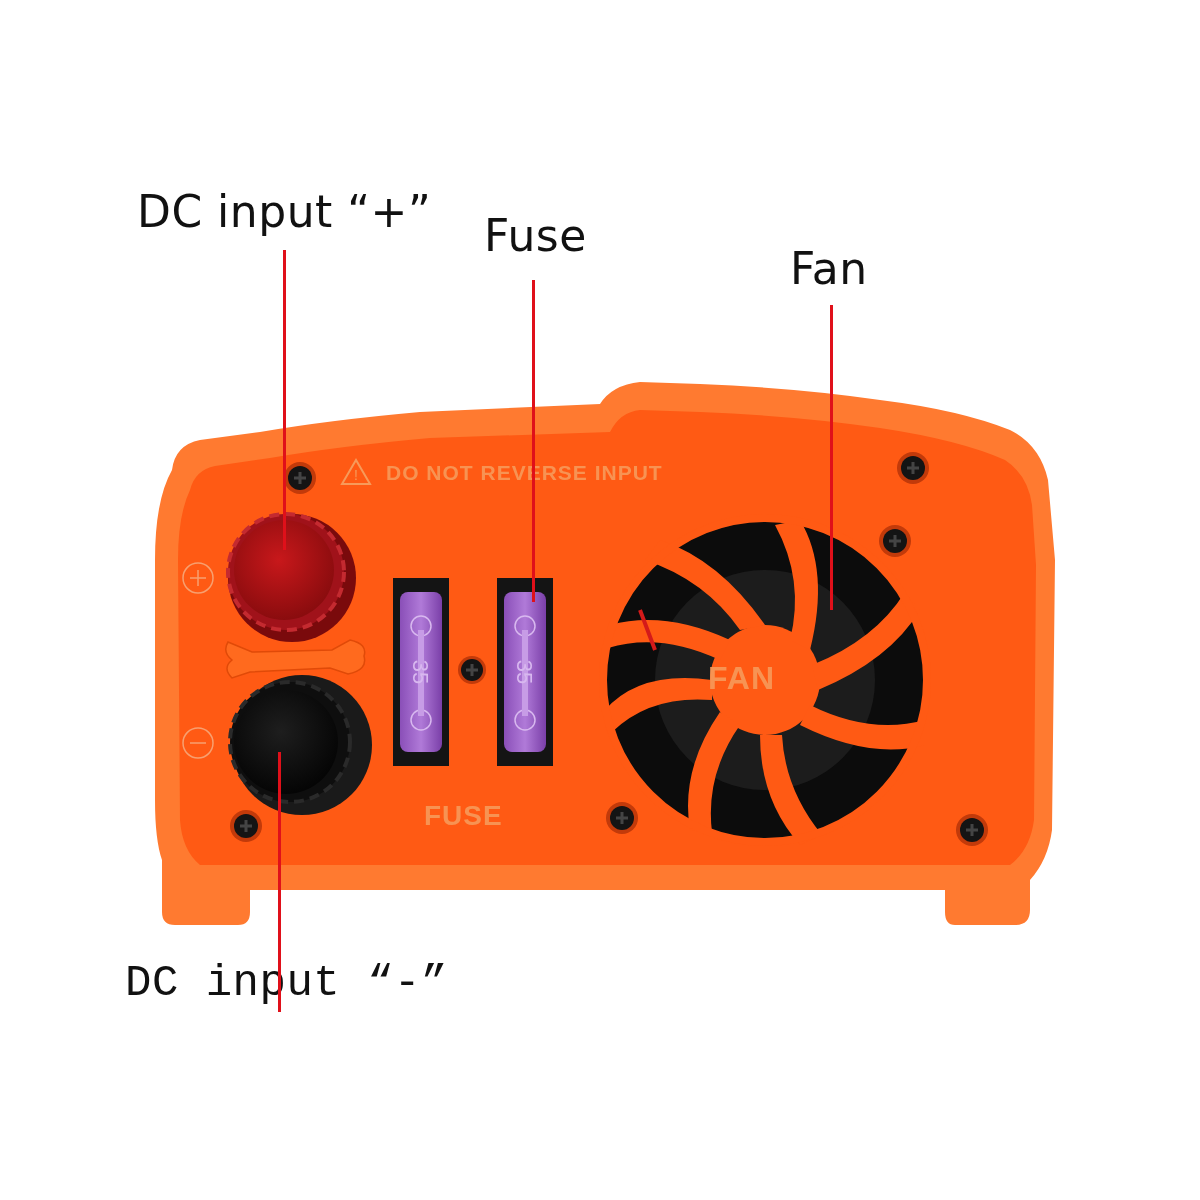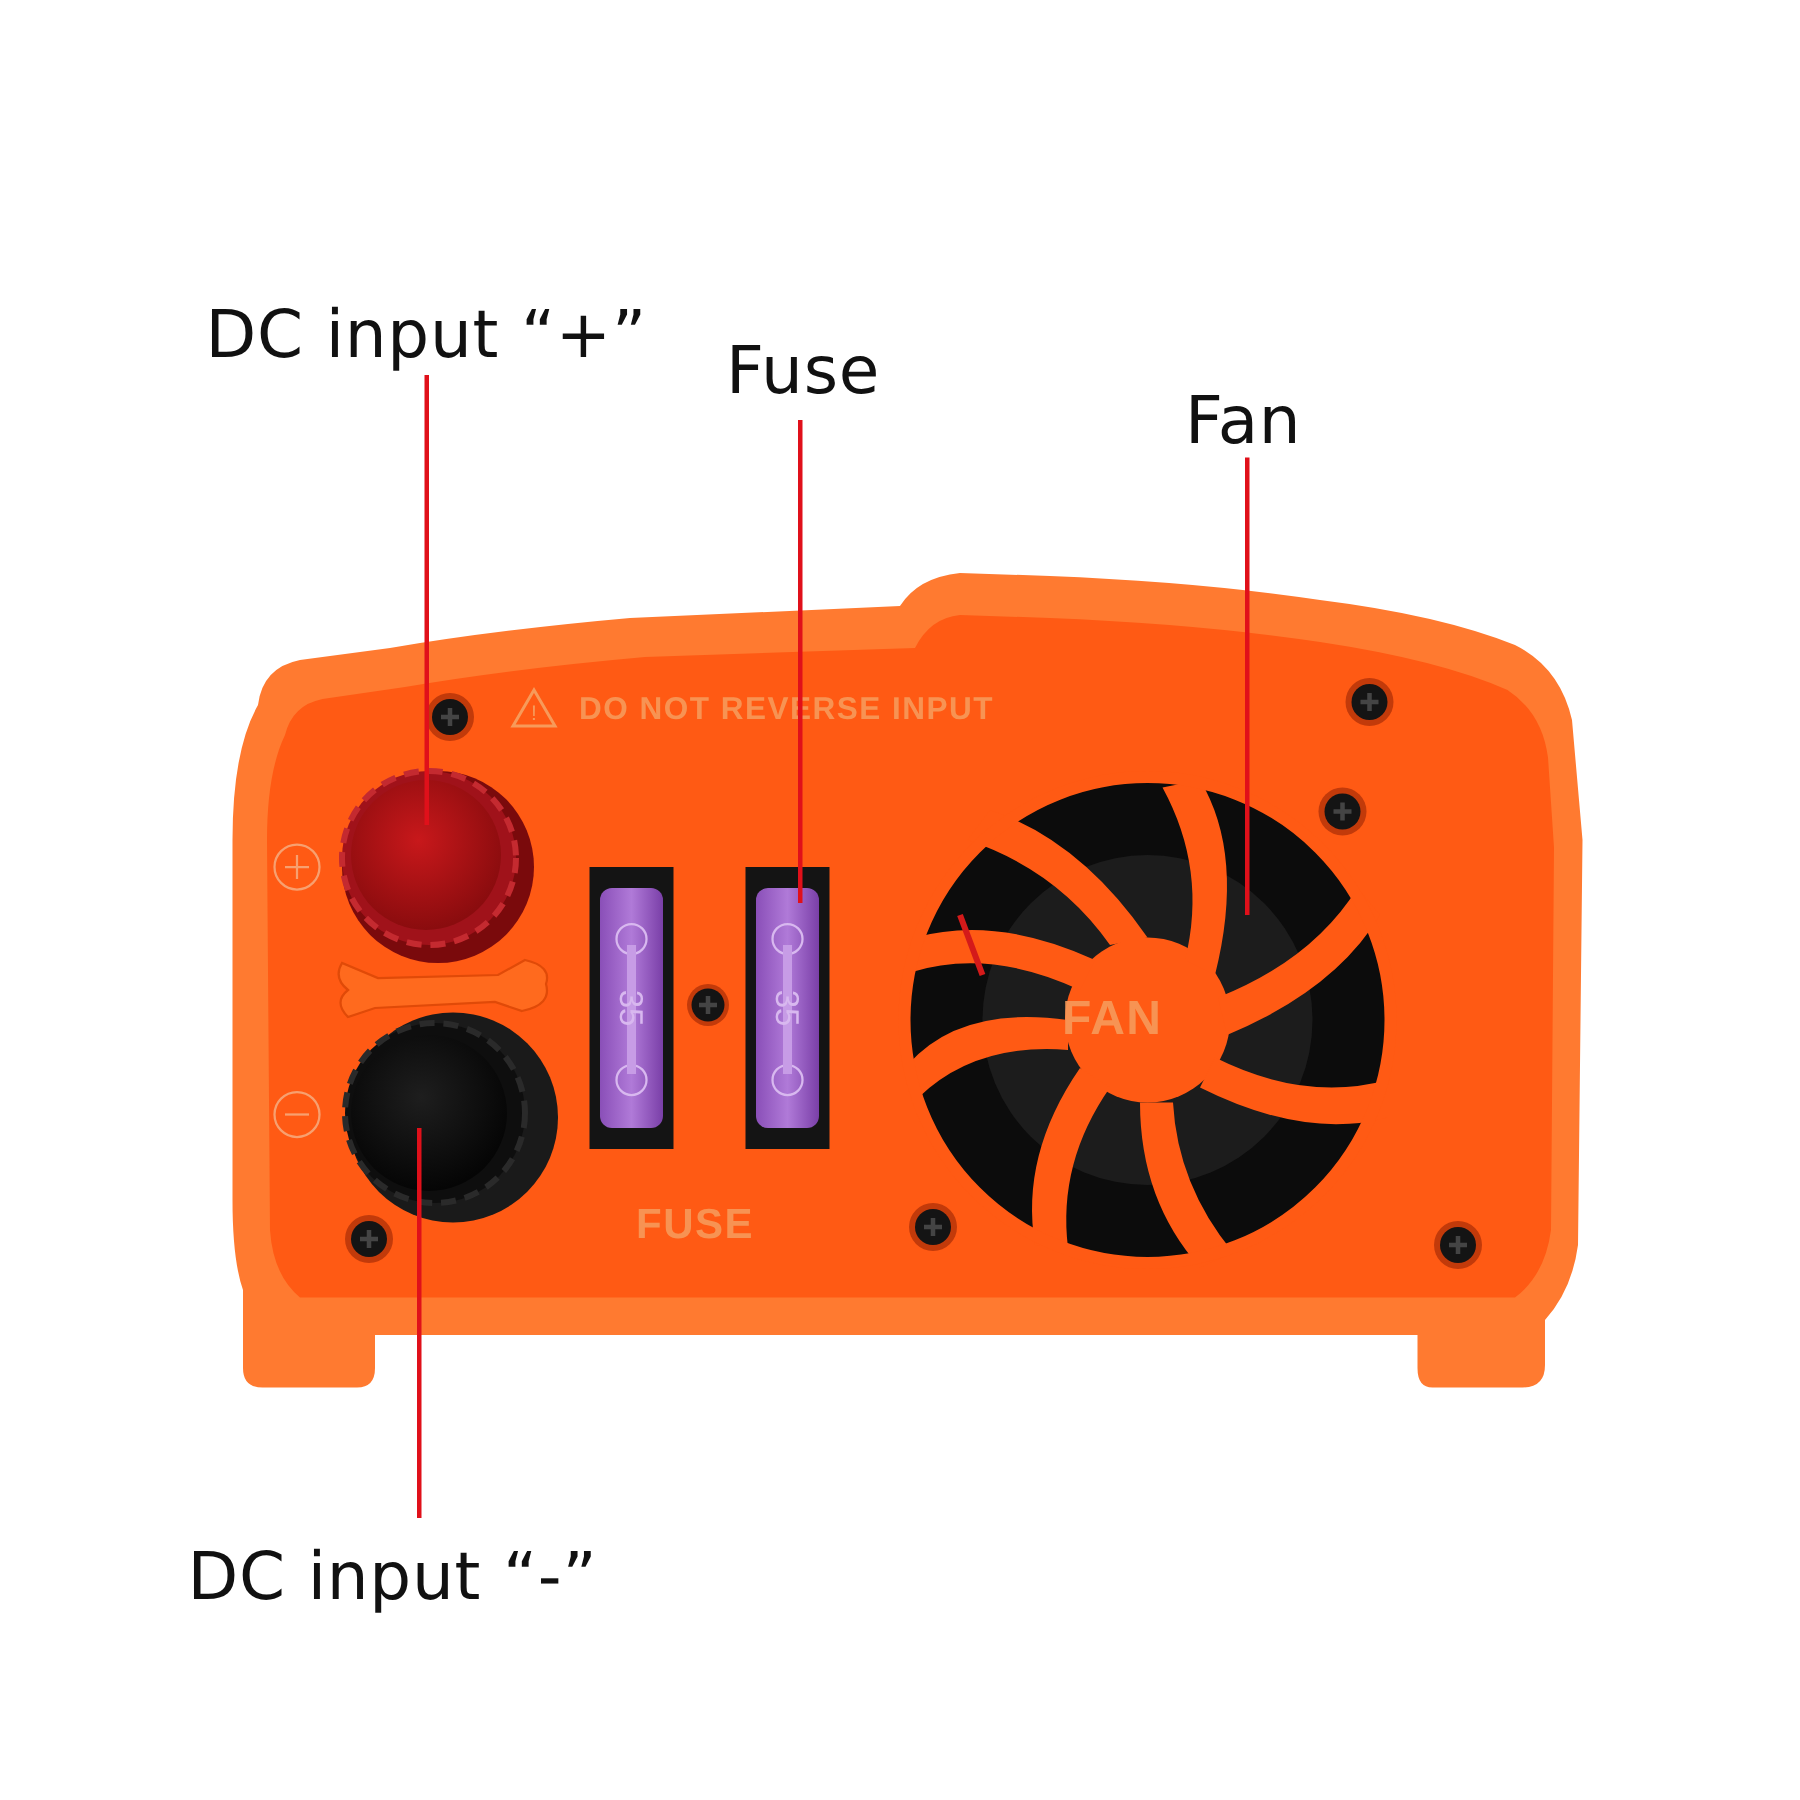--- a/index.html
+++ b/index.html
@@ -1,17 +1,17 @@
 <!DOCTYPE html>
 <html><head>
 <meta charset="utf-8">
 <style>
   html, body { margin: 0; padding: 0; background: #ffffff; }
   body { width: 1200px; height: 1200px; position: relative; overflow: hidden; font-family: "DejaVu Sans", sans-serif; }
-  .label { position: absolute; color: #111; font-size: 44px; font-weight: normal; white-space: nowrap; letter-spacing: 0.5px; font-family: "DejaVu Sans", sans-serif; margin-top: 12px; }
+  .label { position: absolute; color: #111; font-size: 44px; font-weight: normal; white-space: nowrap; letter-spacing: 0.5px; font-family: "DejaVu Sans", sans-serif; }
   .leader { position: absolute; width: 3px; background: #e0101a; z-index: 5; }
   svg.panel { position: absolute; left: 0; top: 0; }
   .emboss { position: absolute; color: #f79a5a; font-family: "Liberation Sans", sans-serif; font-weight: bold; letter-spacing: 1px; opacity: 0.9; }
 </style>
 </head>
 <body>
 
 <svg class="panel" width="1200" height="1200" viewBox="0 0 1200 1200">
   <defs>
     <radialGradient id="redcap" cx="45%" cy="40%" r="60%">
@@ -131,18 +131,18 @@
   </g>
 </svg>
 
 <div class="emboss" style="left:386px; top:461px; font-size:21px;">DO NOT REVERSE INPUT</div>
 <div class="emboss" style="left:424px; top:800px; font-size:28px;">FUSE</div>
 <div class="emboss" style="left:708px; top:660px; font-size:32px;">FAN</div>
 
 <div class="label" style="left:137px; top:186px;">DC input “+”</div>
 <div class="label" style="left:484px; top:210px;">Fuse</div>
 <div class="label" style="left:790px; top:243px;">Fan</div>
-<div class="label" style="left:125px; top:1014px;">DC input “-”</div>
+<div class="label" style="left:125px; top:958px;font-family:Liberation Mono, monospace;">DC input “-”</div>
 
 <div class="leader" style="left:283px; top:250px; height:300px;"></div>
 <div class="leader" style="left:532px; top:280px; height:322px;"></div>
 <div class="leader" style="left:830px; top:305px; height:305px;"></div>
 <div class="leader" style="left:278px; top:752px; height:260px;"></div>
 
 </body></html>

